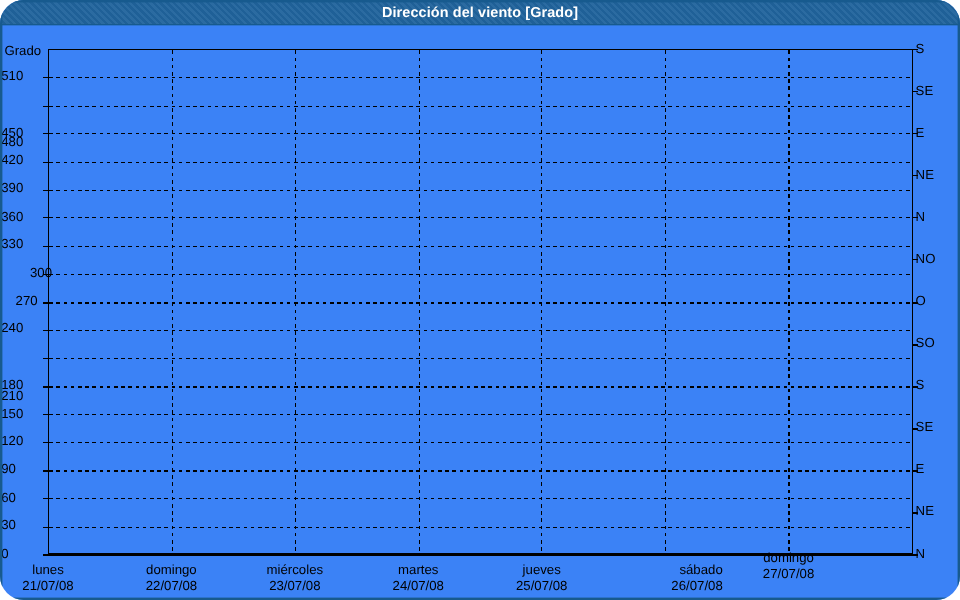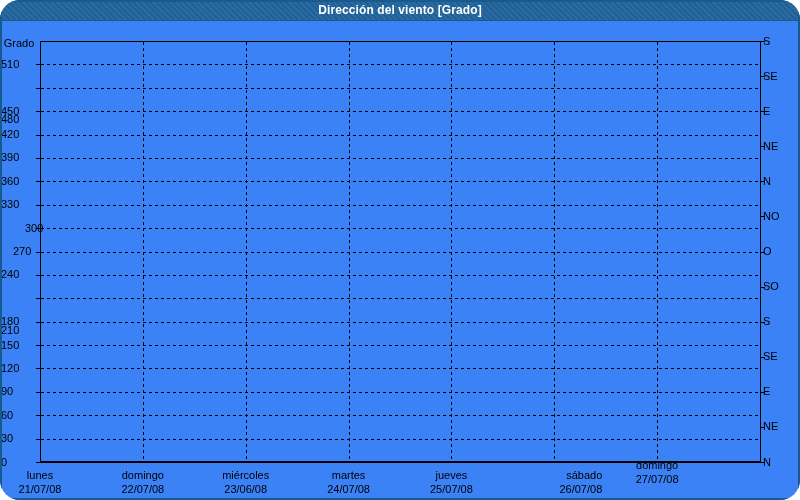--- a/index.html
+++ b/index.html
@@ -123,21 +123,21 @@
       <div class="xlab" style="left: -8px; top: 468px;">
         <div>lunes</div>
         <div>21/07/08</div>
       </div>
       <div class="xlab" style="left: 94.8571px; top: 468px;">
         <div>domingo</div>
         <div>22/07/08</div>
       </div>
       <div class="xlab" style="left: 197.714px; top: 468px;">
         <div>miércoles</div>
-        <div>23/06/08</div>
+        <div>23/07/08</div>
       </div>
       <div class="xlab" style="left: 300.571px; top: 468px;">
         <div>martes</div>
         <div>24/07/08</div>
       </div>
       <div class="xlab" style="left: 403.429px; top: 468px;">
         <div>jueves</div>
         <div>25/07/08</div>
       </div>
       <div class="xlab" style="left: 506.286px; top: 468px; text-align: right;">

